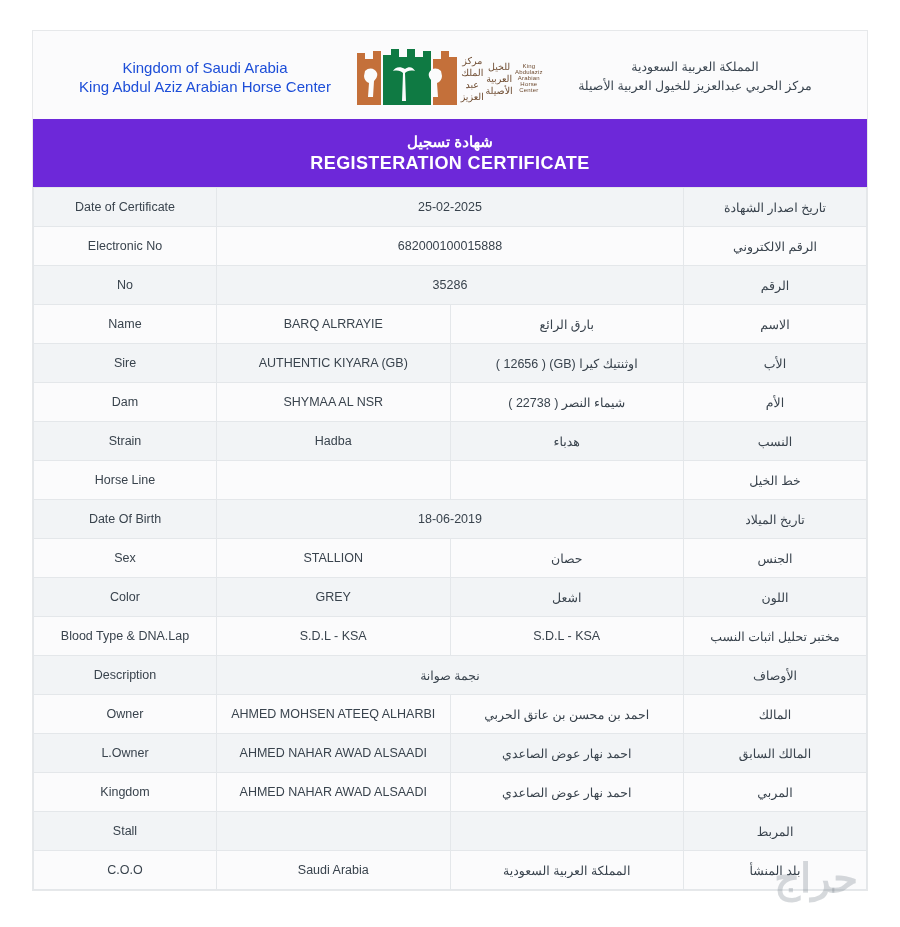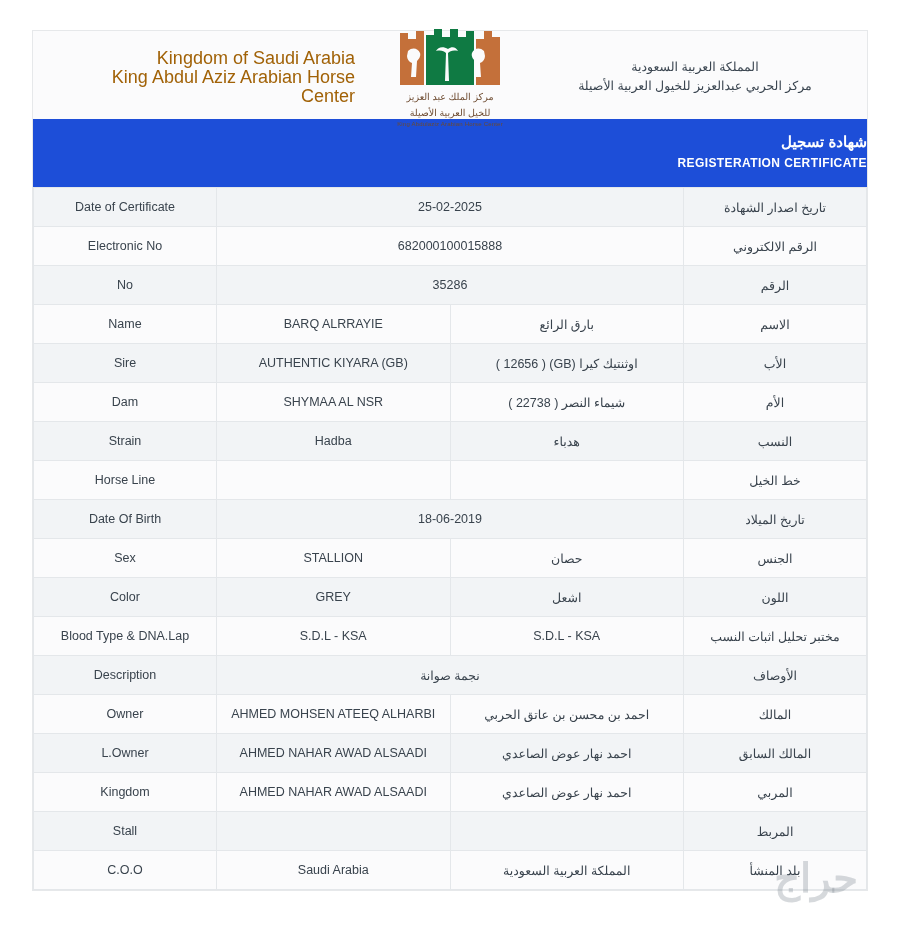--- a/index.html
+++ b/index.html
@@ -31,37 +31,37 @@
     display: flex;
     align-items: center;
     justify-content: space-between;
     padding: 18px 22px 14px 22px;
     background: #fbfbfc;
     height: 88px;
     box-sizing: border-box;
   }
   .hdr-en {
     width: 300px;
-    text-align: right;
-    color: #a16207;
-    font-size: 18px;
+    text-align: center;
+    color: #1d4ed8;
+    font-size: 15px;
     line-height: 19px;
   }
   .hdr-ar {
     width: 300px;
     text-align: center;
     color: #3a4550;
     font-size: 12.5px;
     line-height: 19px;
     direction: rtl;
   }
   .logo-wrap {
     width: 190px;
     display: flex;
-    flex-direction: column;
+    flex-direction: row;
     align-items: center;
     justify-content: center;
   }
   .logo-mark {
     width: 104px;
     height: 60px;
     position: relative;
   }
   .logo-txt-ar {
     margin-top: 4px;
@@ -73,33 +73,33 @@
   }
   .logo-txt-en {
     margin-top: 2px;
     color: #6d4a2f;
     font-size: 6px;
     letter-spacing: 0.2px;
     text-align: center;
   }
   
   .title-band {
-    background: #1d4ed8;
+    background: #6d28d9;
     color: #ffffff;
-    text-align: right;
+    text-align: center;
     padding: 12px 0 14px 0;
   }
   .title-ar {
     font-size: 15px;
     font-weight: bold;
     direction: rtl;
     line-height: 22px;
   }
   .title-en {
-    font-size: 12px;
+    font-size: 18px;
     font-weight: bold;
     letter-spacing: 0.4px;
     line-height: 20px;
   }
   
   table.cert-table {
     width: 100%;
     border-collapse: collapse;
     table-layout: fixed;
   }

